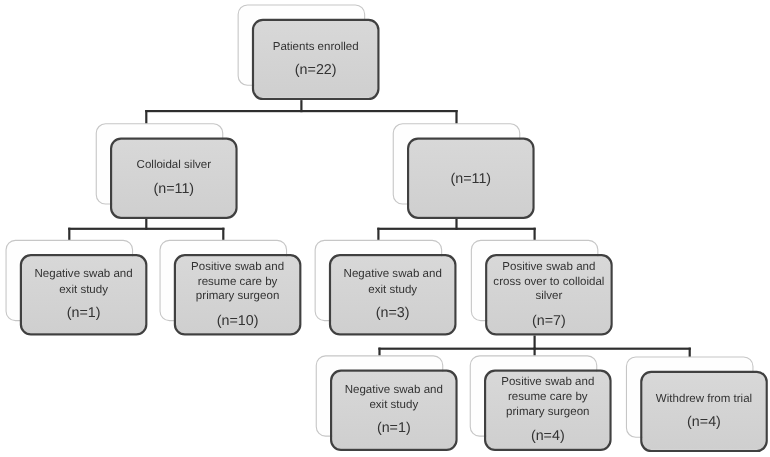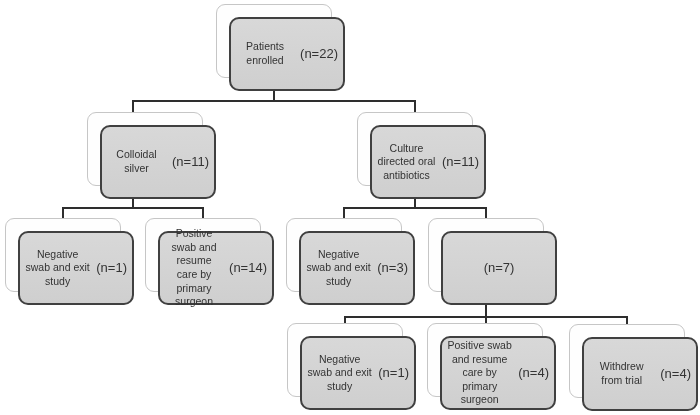--- a/index.html
+++ b/index.html
@@ -11,21 +11,21 @@
   .node .shadow {
     position:absolute; left:-13px; top:-13px; width:116px; height:74px;
     background:#fefefe; border:1px solid #c6c6c6; border-radius:9px;
     box-sizing:border-box;
   }
   .node .box {
     position:absolute; left:0; top:0; width:116px; height:74px;
     background:linear-gradient(#d8d8d8, #cfcfcf);
     border:2px solid #404040; border-radius:10px;
     box-sizing:border-box;
-    display:flex; flex-direction:row; align-items:center; justify-content:center;
+    display:flex; flex-direction:column; align-items:center; justify-content:center;
     gap:6px; text-align:center;
     font-size:10.5px; line-height:1.3; color:#333333;
     padding:2px 5px;
   }
   .node .count { font-size:13px; }
   .line { position:absolute; background:#2e2e2e; }
 </style>
 </head>
 <body>
 
@@ -64,52 +64,52 @@
     <div class="shadow"></div>
     <div class="box">
       <div class="label">Colloidal silver</div>
       <div class="count">(n=11)</div>
     </div>
   </div>
 
   <div class="node" style="left:370px; top:125px;">
     <div class="shadow"></div>
     <div class="box">
-      <div class="label">Culture directed oral antibiotics</div>
       <div class="count">(n=11)</div>
     </div>
   </div>
 
   <div class="node" style="left:18px; top:231px;">
     <div class="shadow"></div>
     <div class="box">
       <div class="label">Negative swab and exit study</div>
       <div class="count">(n=1)</div>
     </div>
   </div>
 
   <div class="node" style="left:158px; top:231px;">
     <div class="shadow"></div>
     <div class="box">
       <div class="label">Positive swab and resume care by primary surgeon</div>
-      <div class="count">(n=14)</div>
+      <div class="count">(n=10)</div>
     </div>
   </div>
 
   <div class="node" style="left:299px; top:231px;">
     <div class="shadow"></div>
     <div class="box">
       <div class="label">Negative swab and exit study</div>
       <div class="count">(n=3)</div>
     </div>
   </div>
 
   <div class="node" style="left:441px; top:231px;">
     <div class="shadow"></div>
     <div class="box">
+      <div class="label">Positive swab and cross over to colloidal silver</div>
       <div class="count">(n=7)</div>
     </div>
   </div>
 
   <div class="node" style="left:300px; top:336px;">
     <div class="shadow"></div>
     <div class="box">
       <div class="label">Negative swab and exit study</div>
       <div class="count">(n=1)</div>
     </div>

